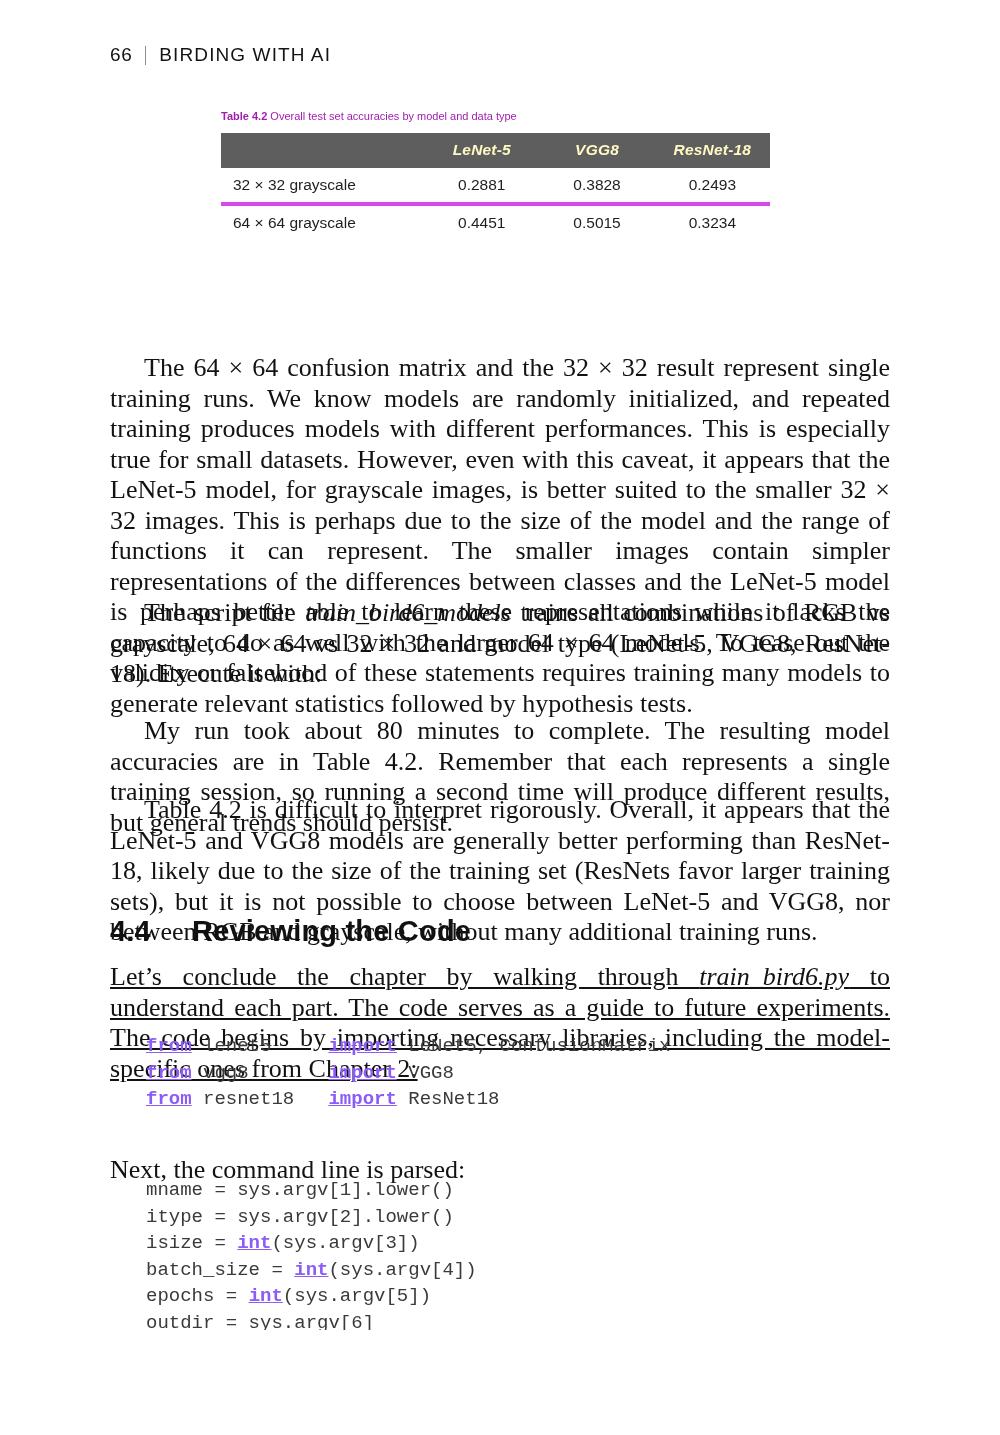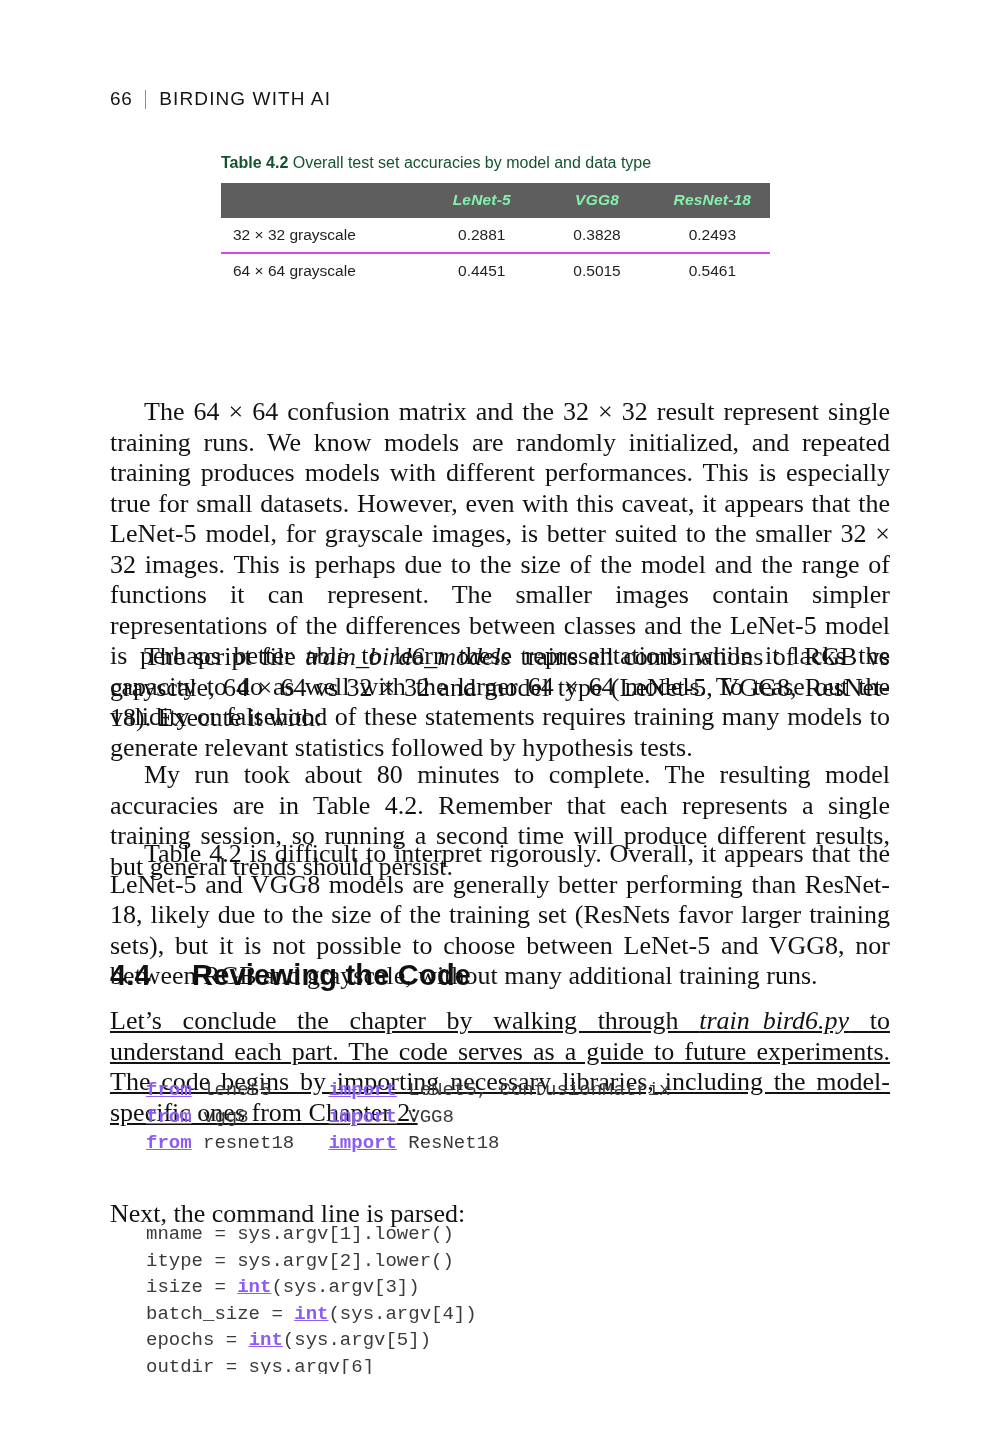--- a/index.html
+++ b/index.html
@@ -8,21 +8,20 @@
     background: #ffffff;
   }
   .page {
     position: relative;
     width: 1000px;
     height: 1330px;
     background: #ffffff;
     overflow: hidden;
     font-family: "Liberation Serif", serif;
     color: #1a1a1a;
-    margin-top: 44px;
   }
 
   
   .running-head {
     position: absolute;
     left: 110px;
     top: 44px;
     display: flex;
     align-items: center;
     font-family: "Liberation Sans", sans-serif;
@@ -45,57 +44,57 @@
 
   
   .table-block {
     position: absolute;
     left: 221px;
     top: 110px;
     width: 549px;
   }
   .table-caption {
     font-family: "Liberation Sans", sans-serif;
-    font-size: 16px;
-    color: #14532d;
+    font-size: 11px;
+    color: #a21caf;
     margin-bottom: 11px;
     white-space: nowrap;
   }
   .table-caption .cap-label { font-weight: 700; }
   .table-caption .cap-text { font-weight: 400; }
 
   table.data-table {
     border-collapse: collapse;
     width: 549px;
     table-layout: fixed;
     font-family: "Liberation Sans", sans-serif;
   }
   table.data-table thead tr {
     background: #5e5e5e;
   }
   table.data-table thead th {
-    color: #86efac;
+    color: #fef9c3;
     font-size: 15.5px;
     font-weight: 700;
     font-style: italic;
     padding: 8px 0 9px 0;
     text-align: center;
     letter-spacing: 0.2px;
   }
   table.data-table thead th.corner {
     text-align: left;
     padding-left: 12px;
   }
   table.data-table tbody td {
     font-size: 15.5px;
     font-weight: 400;
     color: #1f1f1f;
     padding: 8px 0 8px 0;
     text-align: center;
-    border-bottom: 2px solid #d946ef;
+    border-bottom: 4px solid #d946ef;
   }
   table.data-table tbody tr:last-child td {
     border-bottom: none;
   }
   table.data-table tbody td.rowlabel {
     text-align: left;
     padding-left: 12px;
   }
   .col-label { width: 37%; }
   .col-val   { width: 21%; }
@@ -180,21 +179,21 @@
         <tr>
           <td class="rowlabel">32 × 32 grayscale</td>
           <td>0.2881</td>
           <td>0.3828</td>
           <td>0.2493</td>
         </tr>
         <tr>
           <td class="rowlabel">64 × 64 grayscale</td>
           <td>0.4451</td>
           <td>0.5015</td>
-          <td>0.5461</td>
+          <td>0.3234</td>
         </tr>
       </tbody>
     </table>
   </div>
 
   <p class="para indent" style="top:327px;">The 64 × 64 confusion matrix and the 32 × 32 result represent single training runs. We know models are randomly initialized, and repeated training produces models with different performances. This is especially true for small datasets. However, even with this caveat, it appears that the LeNet-5 model, for grayscale images, is better suited to the smaller 32 × 32 images. This is perhaps due to the size of the model and the range of functions it can represent. The smaller images contain simpler representations of the differences between classes and the LeNet-5 model is perhaps better able to learn these representations while it lacks the capacity to do as well with the larger 64 × 64 models. To tease out the validity or falsehood of these statements requires training many models to generate relevant statistics followed by hypothesis tests.</p>
 
   <p class="para indent" style="top:572px;"><span>The script file </span><i>train_bird6_models</i><span> trains all combinations of RGB vs grayscale, 64 × 64 vs 32 × 32 and model type (LeNet-5, VGG8, ResNet-18). Execute it with:</span></p>
 
 

